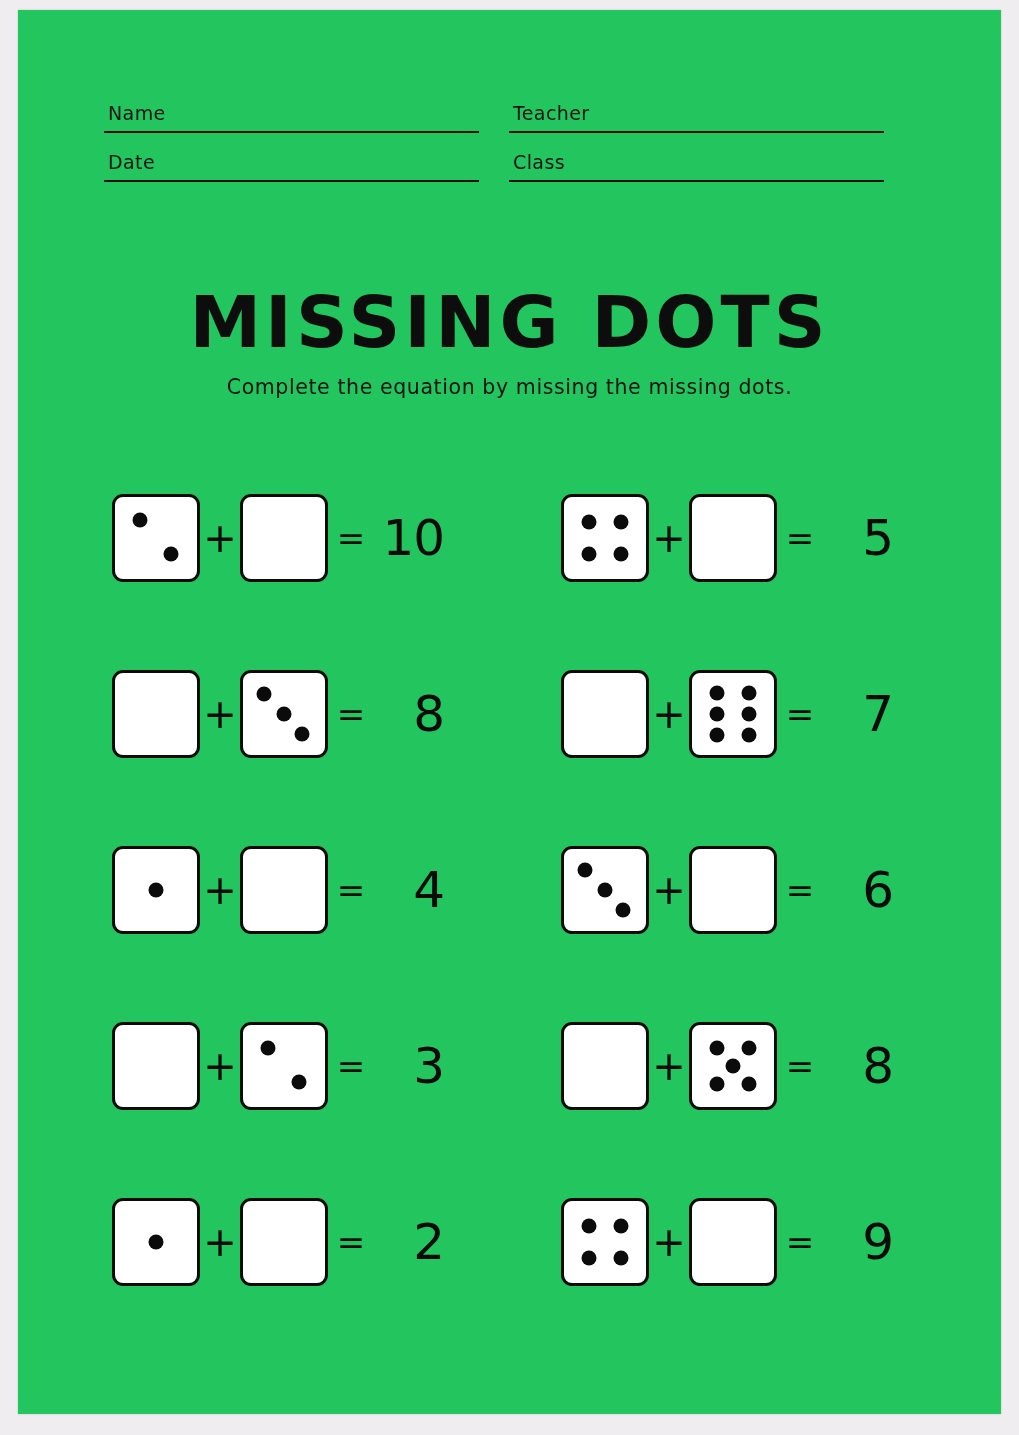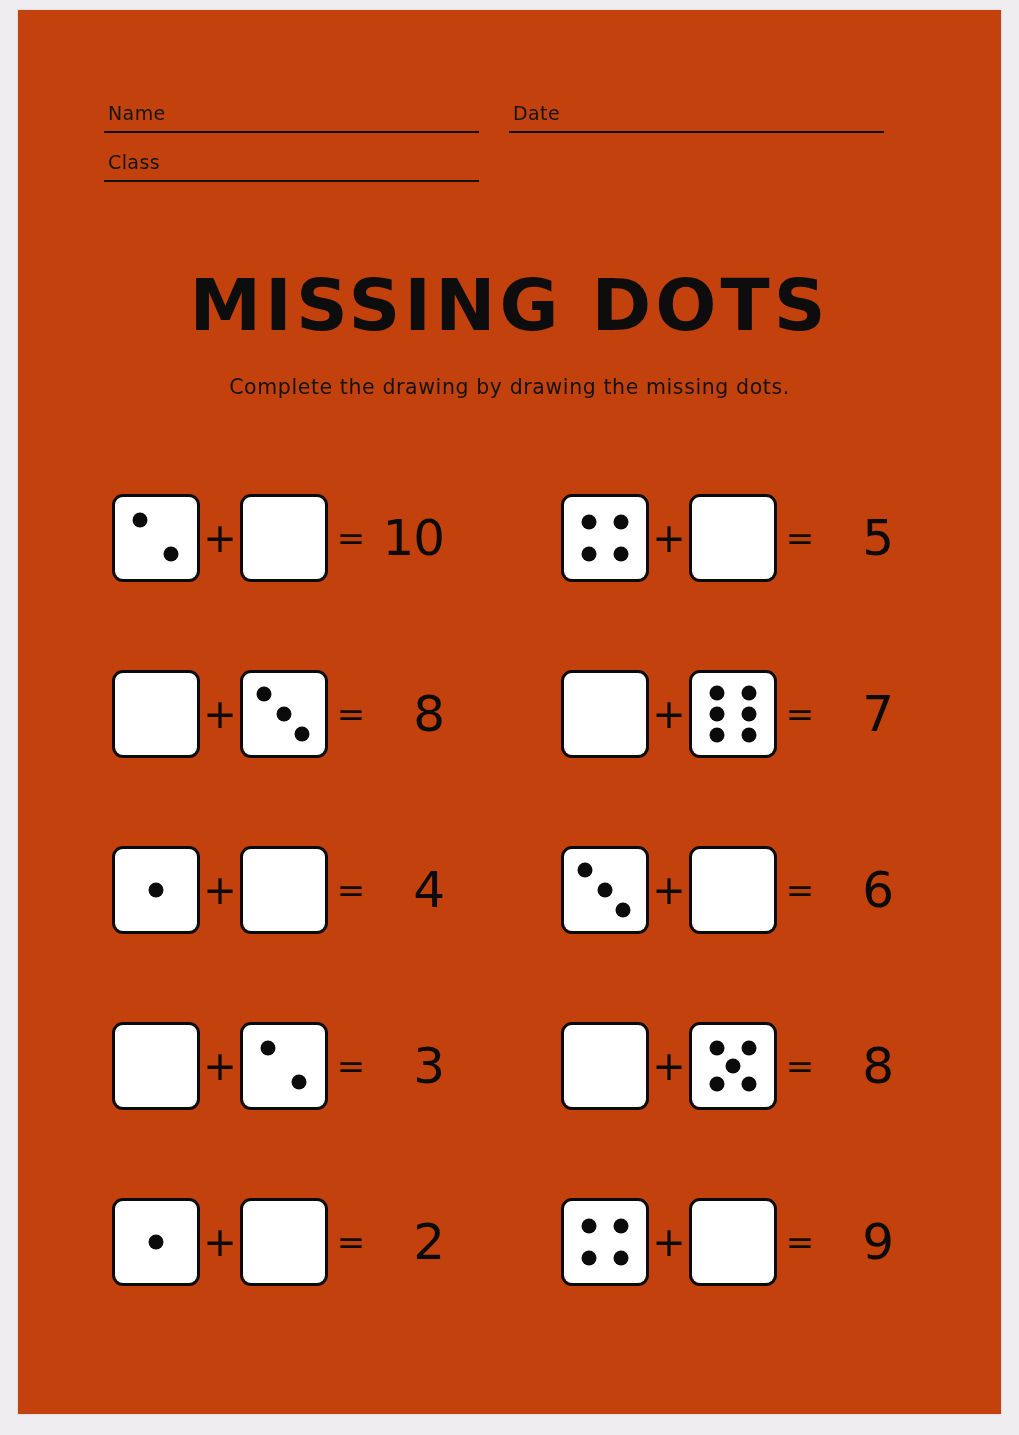--- a/index.html
+++ b/index.html
@@ -12,21 +12,21 @@
     background: #efedef;
     font-family: "DejaVu Sans", sans-serif;
     overflow: hidden;
   }
   .page {
     position: absolute;
     left: 18px;
     top: 10px;
     width: 983px;
     height: 1404px;
-    background: #c2410c;
+    background: #22c55e;
     box-shadow: 0 0 2px rgba(0,0,0,0.18);
   }
 
   
   .fields {
     position: absolute;
     left: 86px;
     top: 92px;
     width: 810px;
     display: flex;
@@ -47,21 +47,21 @@
     padding-bottom: 7px;
   }
   .field .rule {
     border-bottom: 2.2px solid #111111;
     height: 0;
   }
 
   
   .title {
     position: absolute;
-    top: 259px;
+    top: 276px;
     left: 0;
     width: 983px;
     text-align: center;
     font-family: "DejaVu Sans", sans-serif;
     font-size: 72px;
     font-weight: 700;
     letter-spacing: 4px;
     color: #0d0d0d;
     line-height: 1;
   }
@@ -148,31 +148,35 @@
 <body>
 
 <div class="page">
 
   <div class="fields">
     <div class="field">
       <div class="lbl">Name</div>
       <div class="rule"></div>
     </div>
     <div class="field">
+      <div class="lbl">Teacher</div>
+      <div class="rule"></div>
+    </div>
+    <div class="field">
       <div class="lbl">Date</div>
       <div class="rule"></div>
     </div>
     <div class="field">
       <div class="lbl">Class</div>
       <div class="rule"></div>
     </div>
   </div>
 
   <div class="title">MISSING DOTS</div>
-  <div class="subtitle">Complete the drawing by drawing the missing dots.</div>
+  <div class="subtitle">Complete the equation by missing the missing dots.</div>
 
   <div class="grid" id="equations-grid">
       <div class="eq eq-left">
         <div class="die">
           <span class="pip" style="left: 30%; top: 28%;"></span>
           <span class="pip" style="left: 68%; top: 70%;"></span>
         </div>
         <span class="op">+</span>
         <div class="die"></div>
         <span class="eqsign">=</span>

